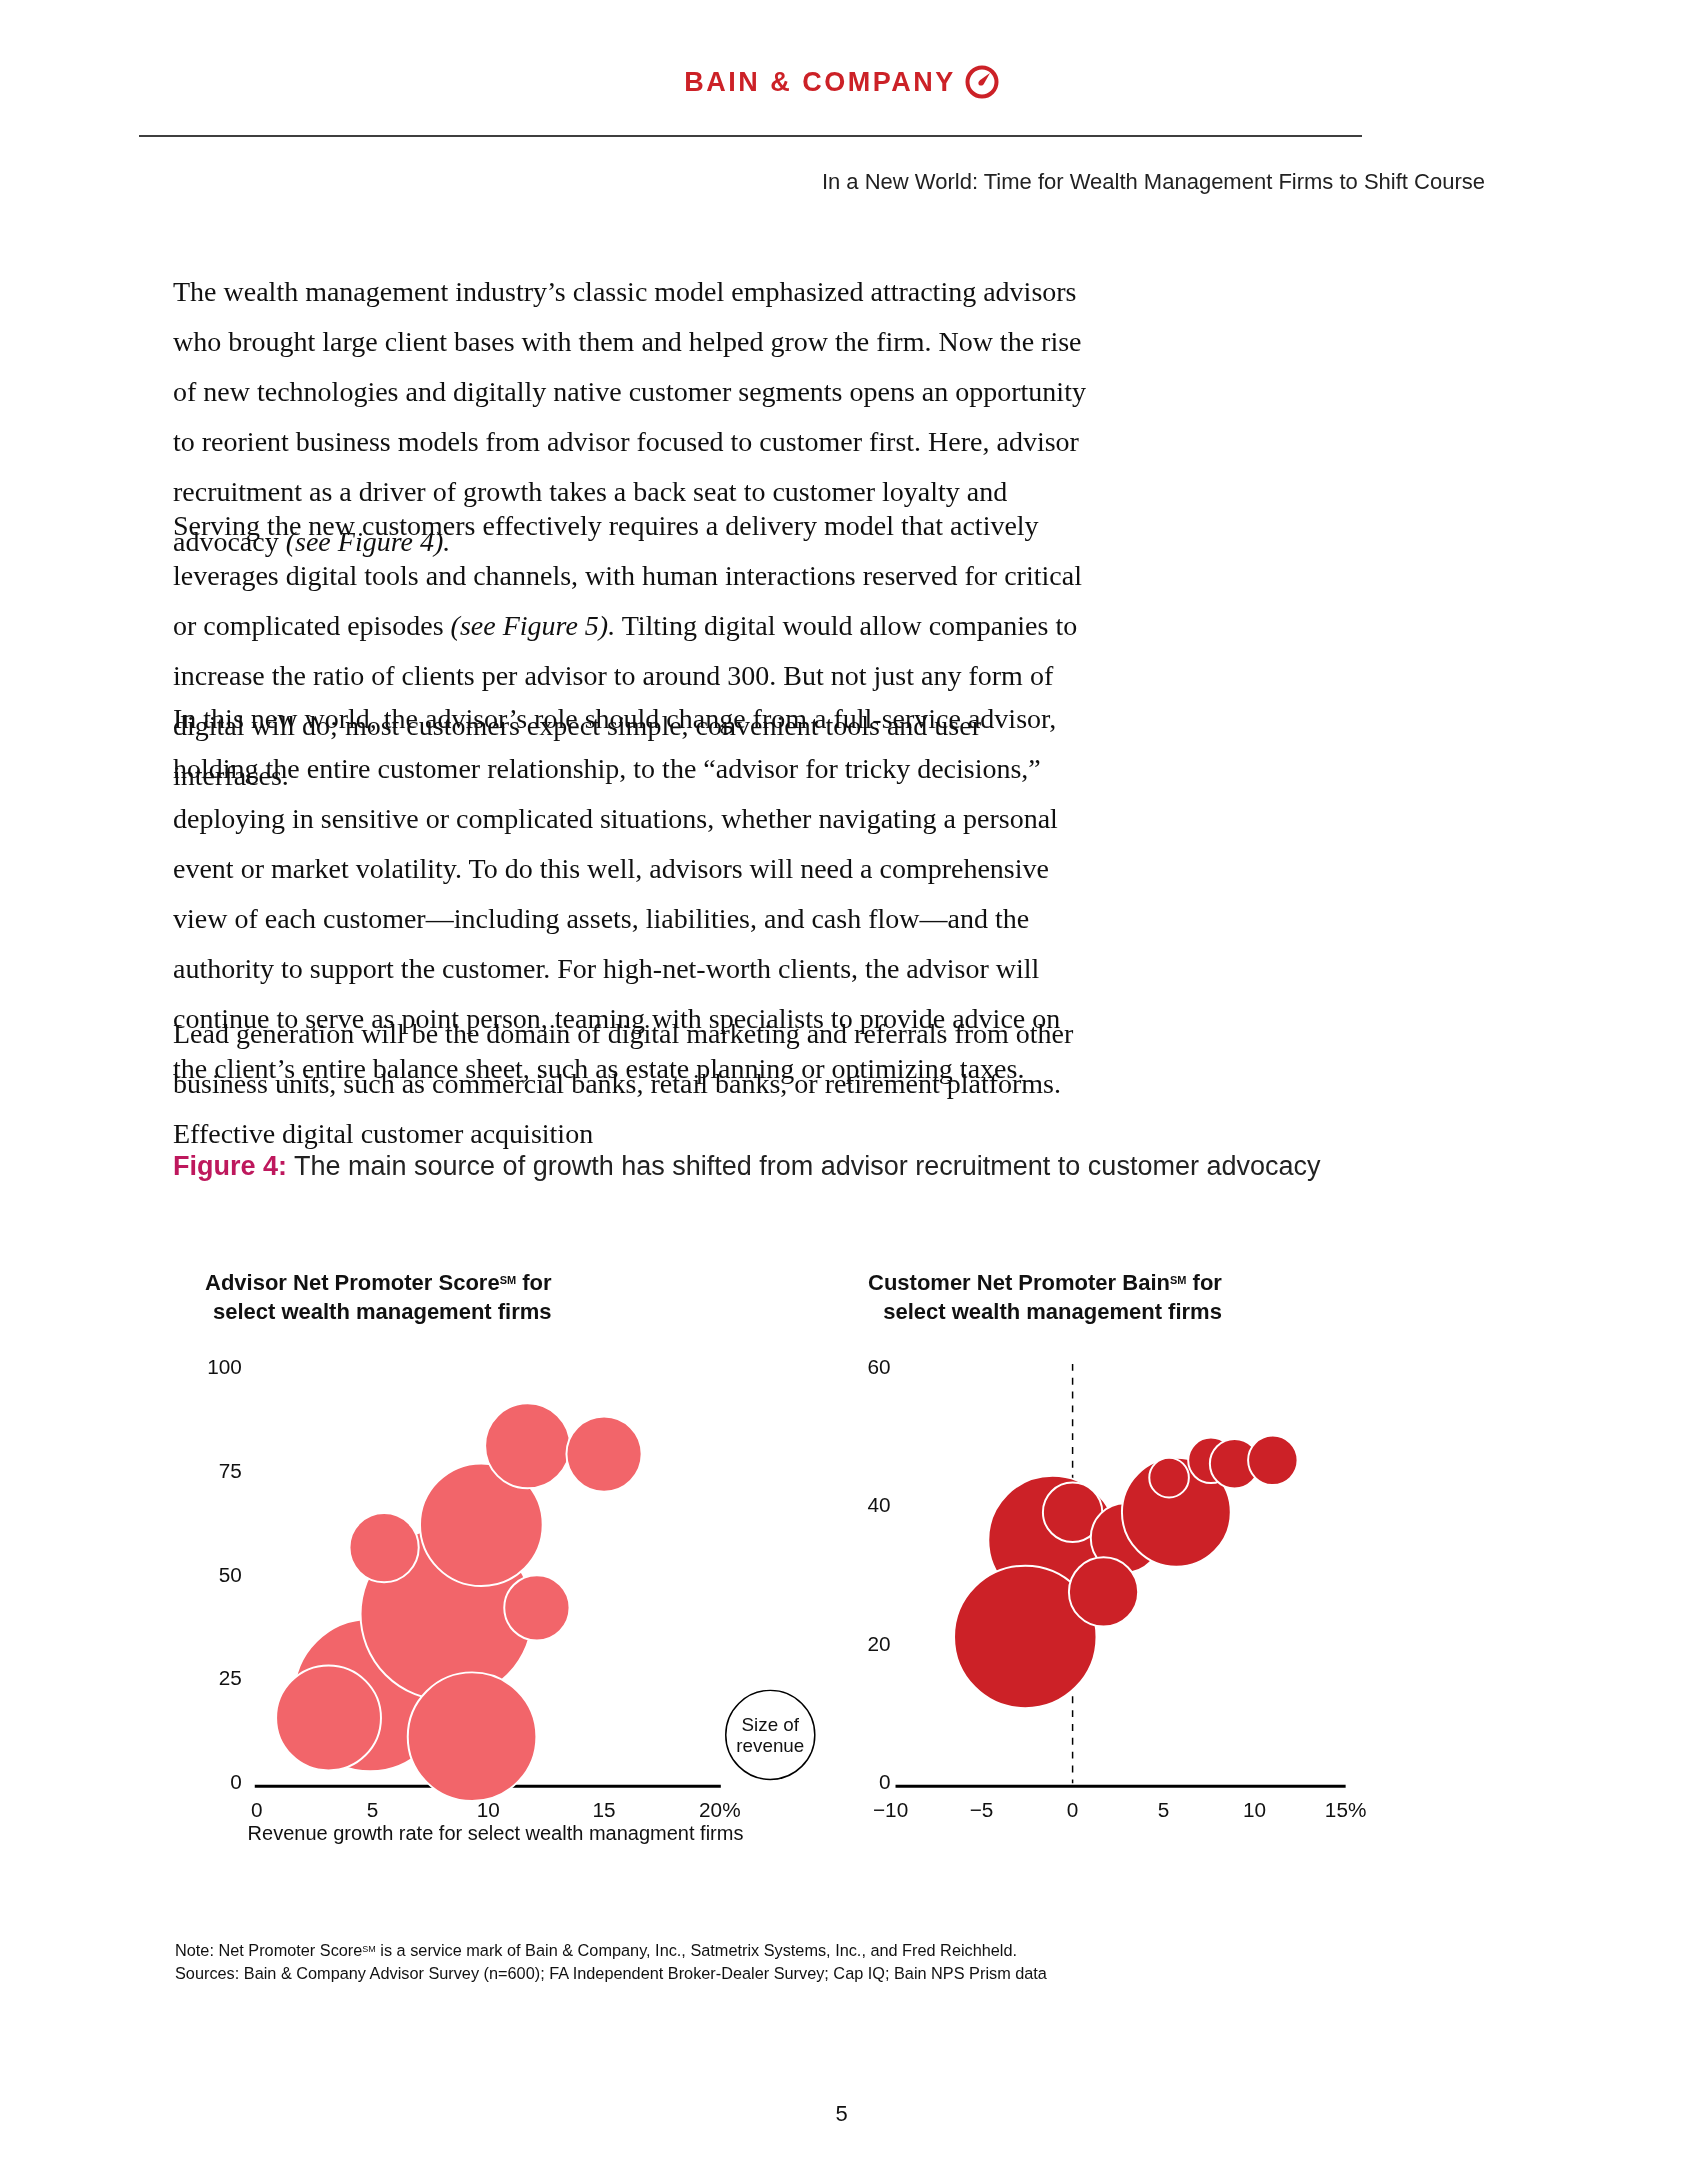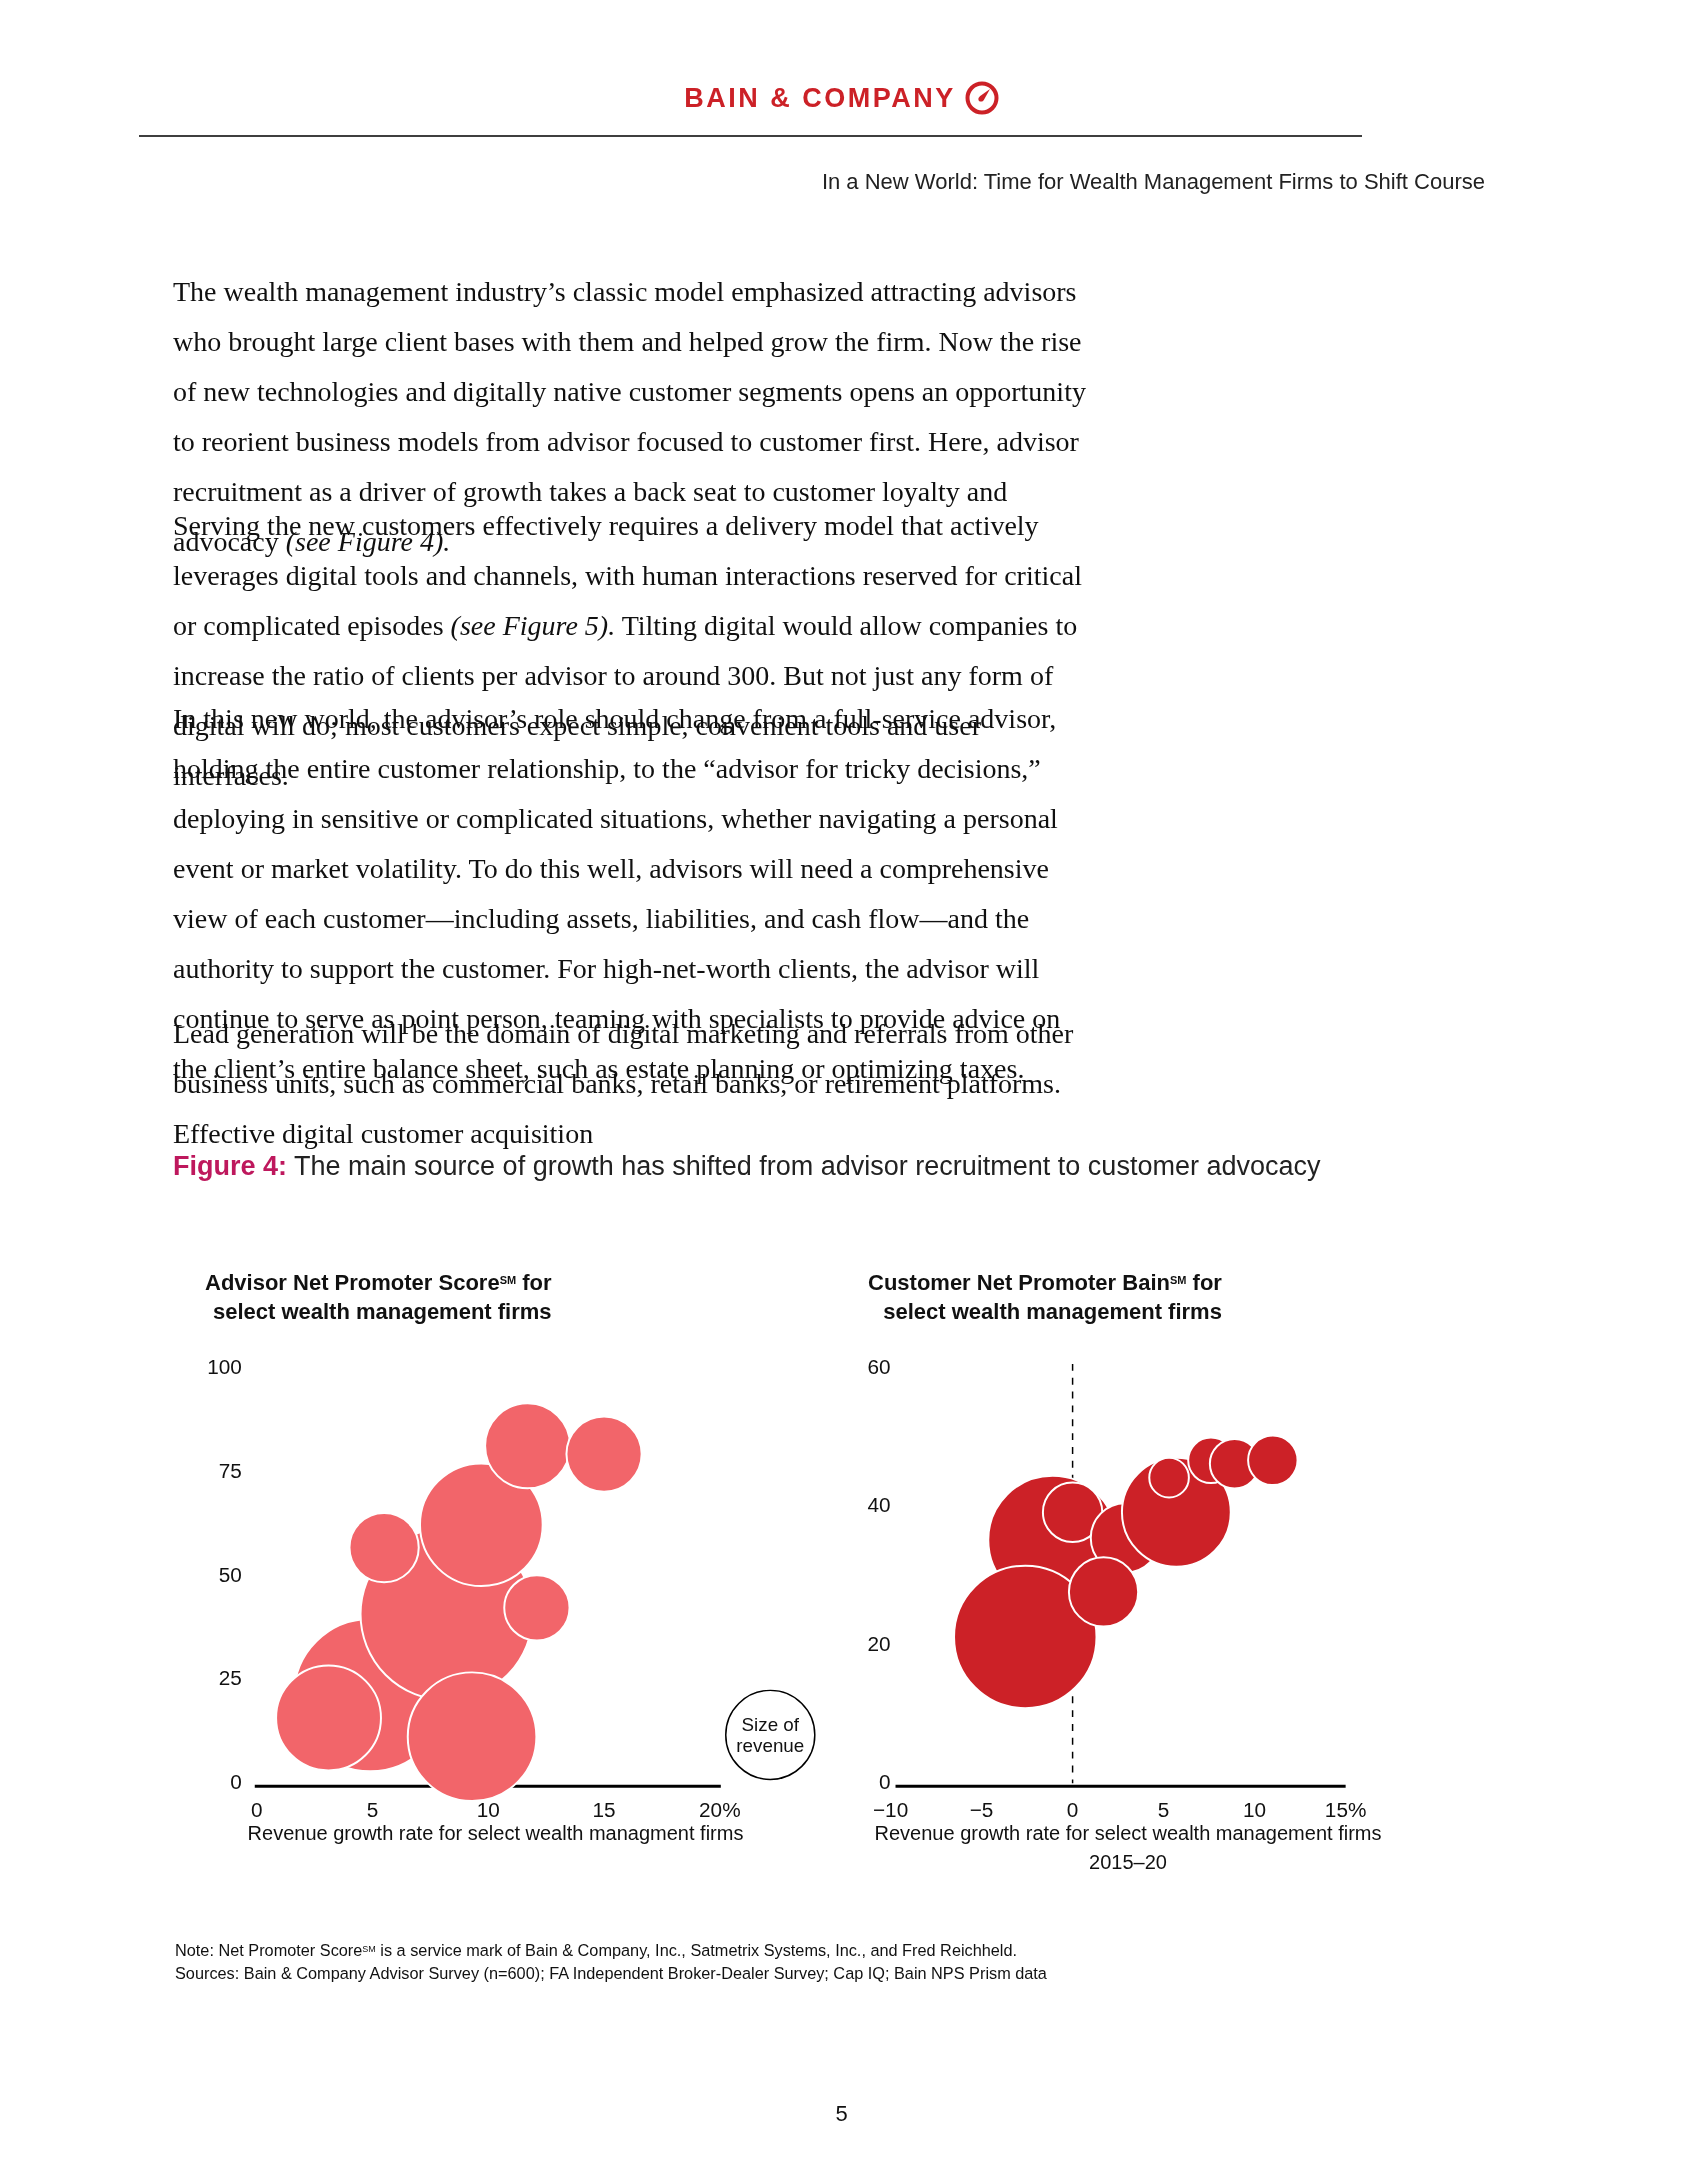--- a/index.html
+++ b/index.html
@@ -1,20 +1,20 @@
 <!DOCTYPE html>
 <html><head>
 <meta charset="utf-8">
 <style>
   html,body{margin:0;padding:0;background:#888;}
   .page{position:relative;width:1683px;height:2178px;background:#ffffff;
         font-family:"Liberation Sans",sans-serif;color:#111;overflow:hidden;margin:0 auto;}
   .abs{position:absolute;}
   
-  .logo-row{top:65px;left:0;width:1683px;display:flex;justify-content:center;align-items:center;gap:9px;margin-top:16px;}
+  .logo-row{top:65px;left:0;width:1683px;display:flex;justify-content:center;align-items:center;gap:9px;}
   .logo-text{font-size:27px;font-weight:bold;letter-spacing:2.5px;color:#cc2127;}
   .rule{top:135px;left:139px;width:1223px;height:2px;background:#3f3f3f;}
   .doc-title{top:169px;left:139px;width:1346px;text-align:right;font-size:22px;color:#222;}
   
   .para{left:173px;width:916px;font-family:"Liberation Serif",serif;font-size:28px;
         line-height:50px;color:#101010;}
   .para .it{font-style:italic;}
   
   .fig-caption{top:1151px;left:173px;width:1287px;font-size:27px;color:#222;}
   .fig-label{font-weight:bold;color:#be185d;}
@@ -111,24 +111,20 @@
       <circle cx="328.88" cy="187" r="55" fill="#cc2127" stroke="#ffffff" stroke-width="2"></circle>
       <circle cx="321.52" cy="152" r="20" fill="#cc2127" stroke="#ffffff" stroke-width="2"></circle>
       <circle cx="363.84" cy="134.5" r="23" fill="#cc2127" stroke="#ffffff" stroke-width="2"></circle>
       <circle cx="387.76" cy="138" r="25" fill="#cc2127" stroke="#ffffff" stroke-width="2"></circle>
       <circle cx="426.4" cy="134.5" r="25" fill="#cc2127" stroke="#ffffff" stroke-width="2"></circle>
     </svg>
 
   <div class="abs chart-caption" style="left:139px;width:713px">
     <span style="display:block">Revenue growth rate for select wealth managment firms</span>
   </div>
-  <div class="abs chart-caption" style="left:851px;width:554px">
-    <span style="display:block">Revenue growth rate for select wealth management firms</span>
-    <span style="display:block">2015–20</span>
-  </div>
 
   <div class="abs notes">
     <div><span>Note: Net Promoter Score</span><sup>SM</sup><span> is a service mark of Bain &amp; Company, Inc., Satmetrix Systems, Inc., and Fred Reichheld.</span></div>
     <div>Sources: Bain &amp; Company Advisor Survey (n=600); FA Independent Broker-Dealer Survey; Cap IQ; Bain NPS Prism data</div>
   </div>
 
   <div class="abs page-num">5</div>
 
 </div>
 

